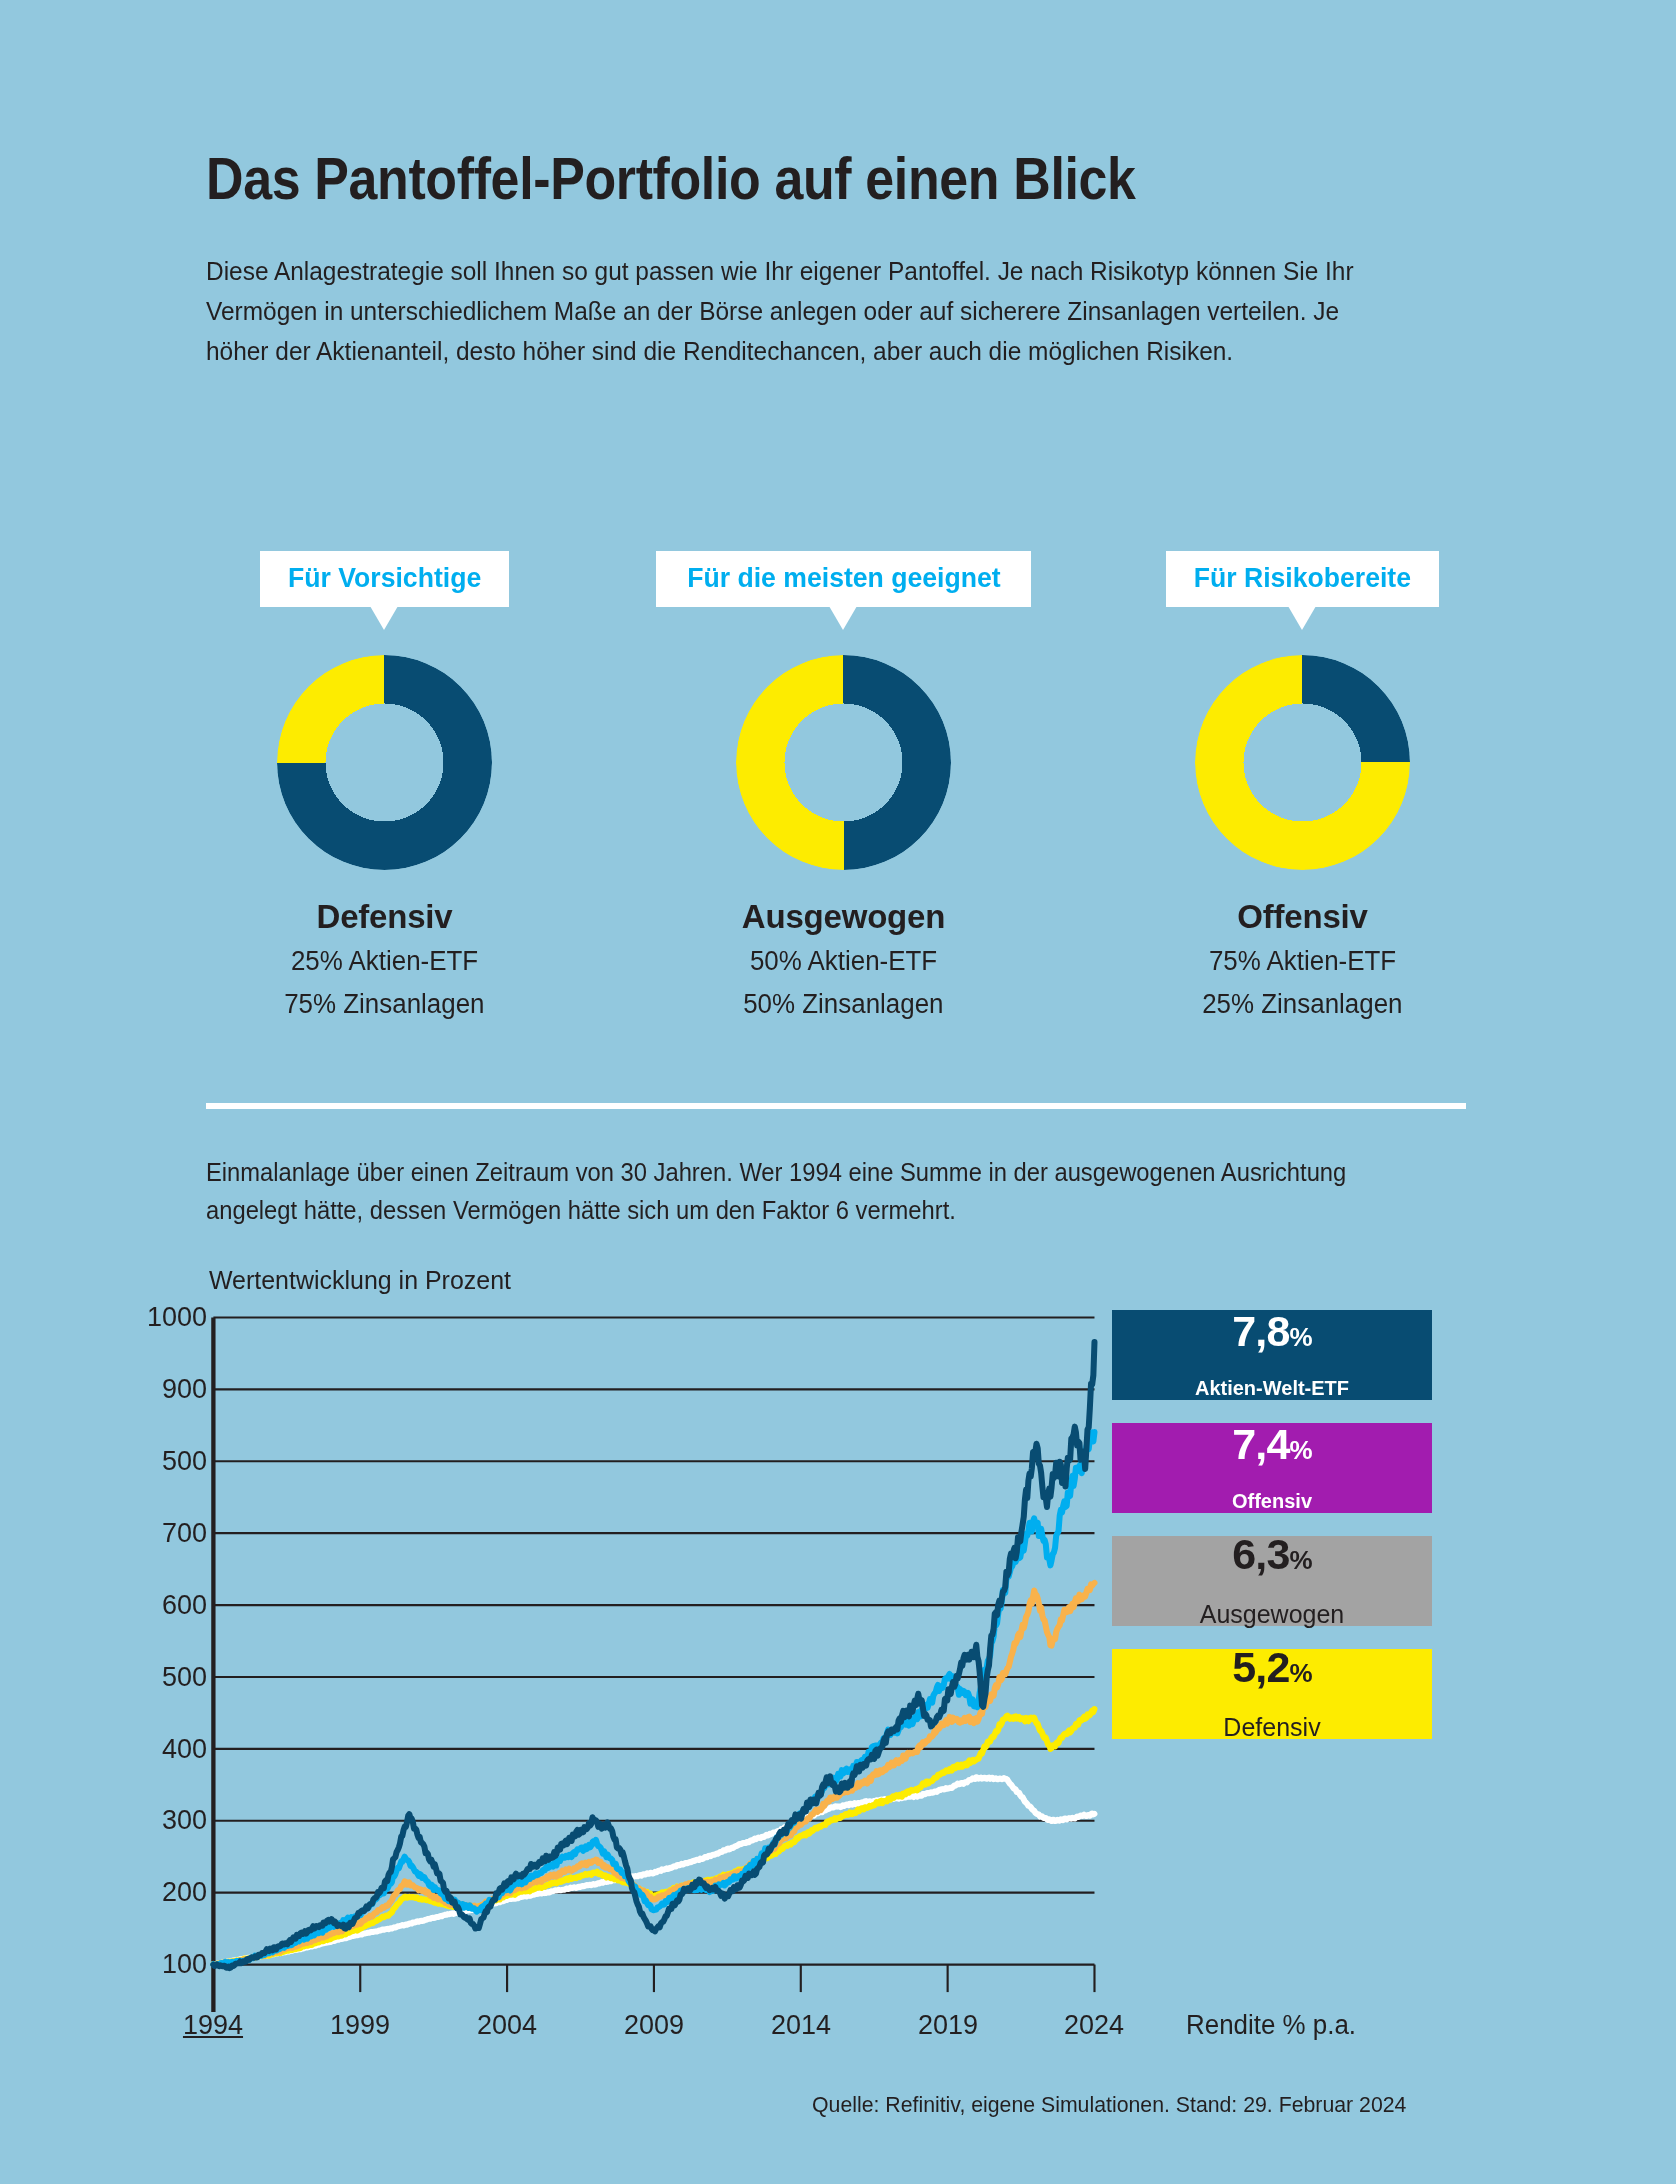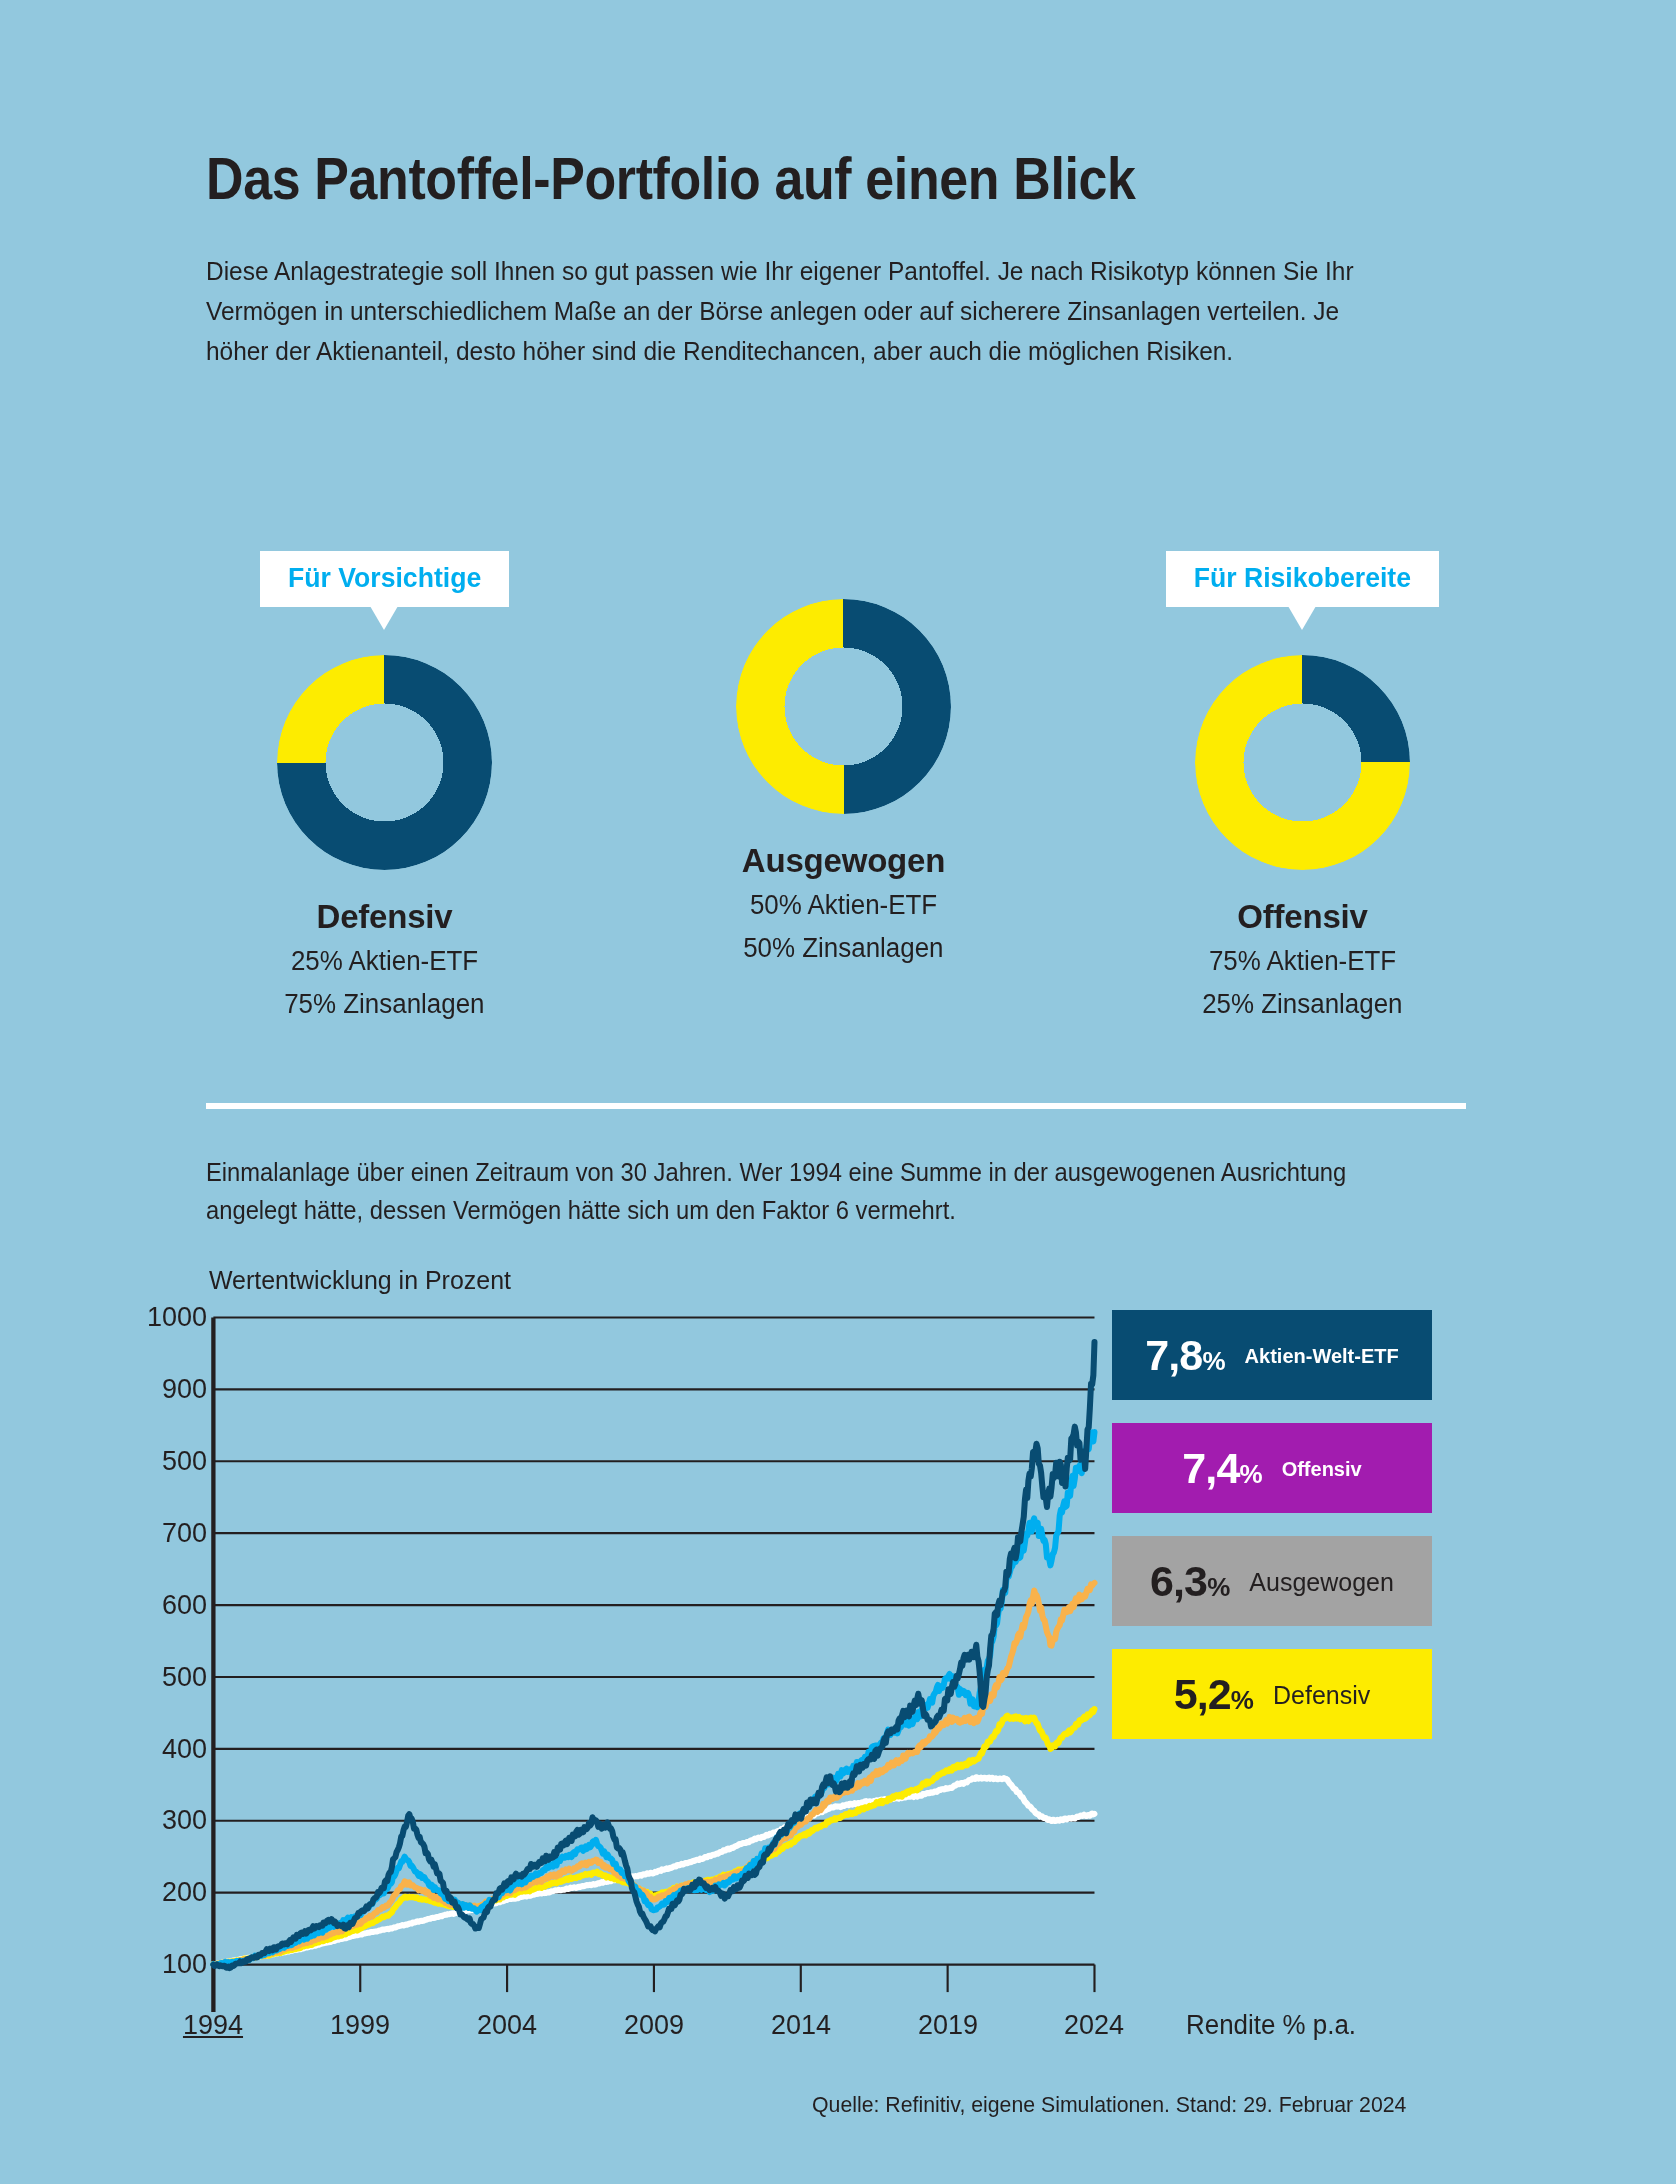--- a/index.html
+++ b/index.html
@@ -80,21 +80,21 @@
   .ylabels{position:absolute;left:95px;top:0;width:112px;height:2185px;}
   .xtick{
     position:absolute;font-size:27px;transform:translateX(-50%);white-space:nowrap;
   }
   .xlabels{position:absolute;left:0;top:2010px;width:1677px;height:43px;}
 
   
   .legend{position:absolute;left:1112px;top:1310px;width:320px;}
   .lbox{
     height:90px;margin-bottom:23px;
-    display:flex;flex-direction:row;align-items:center;justify-content:center;gap:20px;
+    display:flex;flex-direction:column;align-items:center;justify-content:center;gap:20px;
   }
   .lval{font-size:43px;font-weight:bold;line-height:1;letter-spacing:-0.9px;}
   .lval .pct{font-size:26px;font-weight:bold;}
   .lname{font-size:20px;font-weight:bold;margin-top:3.4px;}
   .lname.reg{font-weight:normal;font-size:25px;}
 
   .rendite{
     position:absolute;left:1186px;top:2010px;font-size:27px;white-space:nowrap;
     transform:scaleX(0.96);transform-origin:left top;
   }
@@ -117,20 +117,23 @@
       <div class="bubble">
         <div class="bubble-label">Für Vorsichtige</div>
       </div>
       <div class="ring" id="ring0" style="background: conic-gradient(rgb(8, 76, 114) 0deg, rgb(8, 76, 114) 270deg, rgb(253, 236, 0) 270deg, rgb(253, 236, 0) 360deg);"></div>
       <div class="cat-name">Defensiv</div>
       <div class="cat-line">25% Aktien-ETF</div>
       <div class="cat-line">75% Zinsanlagen</div>
     </div>
 
     <div class="donut-col">
+      <div class="bubble">
+        <div class="bubble-label">Für die meisten geeignet</div>
+      </div>
       <div class="ring" id="ring1" style="background: conic-gradient(rgb(8, 76, 114) 0deg, rgb(8, 76, 114) 180deg, rgb(253, 236, 0) 180deg, rgb(253, 236, 0) 360deg);"></div>
       <div class="cat-name">Ausgewogen</div>
       <div class="cat-line">50% Aktien-ETF</div>
       <div class="cat-line">50% Zinsanlagen</div>
     </div>
 
     <div class="donut-col">
       <div class="bubble">
         <div class="bubble-label">Für Risikobereite</div>
       </div>

